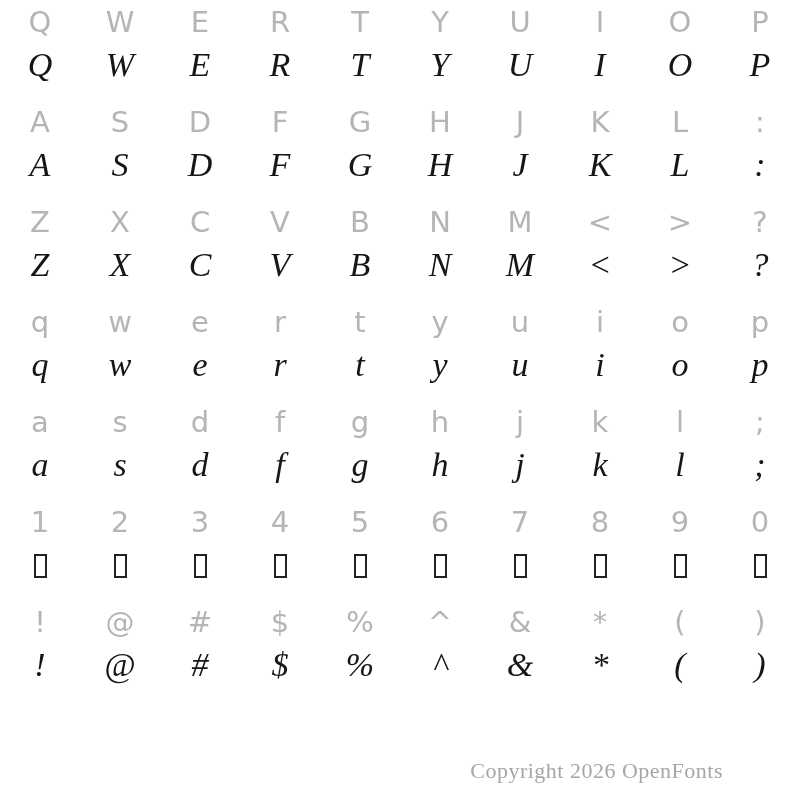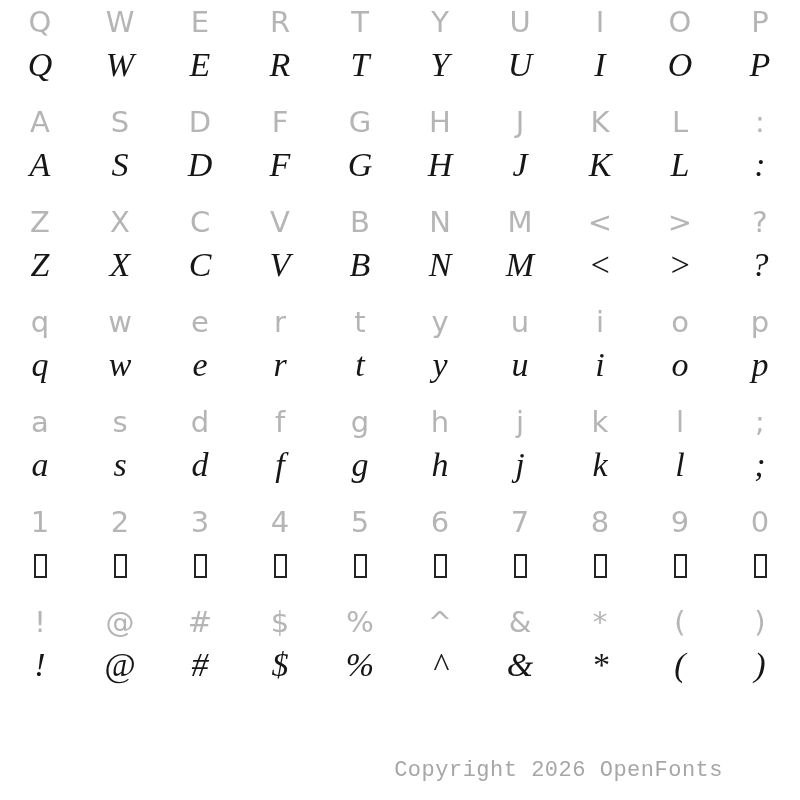--- a/index.html
+++ b/index.html
@@ -52,21 +52,21 @@
     border: 2px solid var(--notdef-border, #222222);
     box-sizing: border-box;
     vertical-align: middle;
     margin-top: -4px;
     font-style: normal;
   }
   footer {
     position: absolute;
     top: 758px;
     right: 77px;
-    font-family: Liberation Mono, monospace;
+    font-family: Liberation Serif, serif;
     font-size: 22px;
     color: var(--footer-gray, #a6a6a6);
     letter-spacing: 0.5px;
   }
 </style>
 </head>
 <body style="background: rgb(255, 255, 255);">
 
 <main>
   <section id="charmap">

